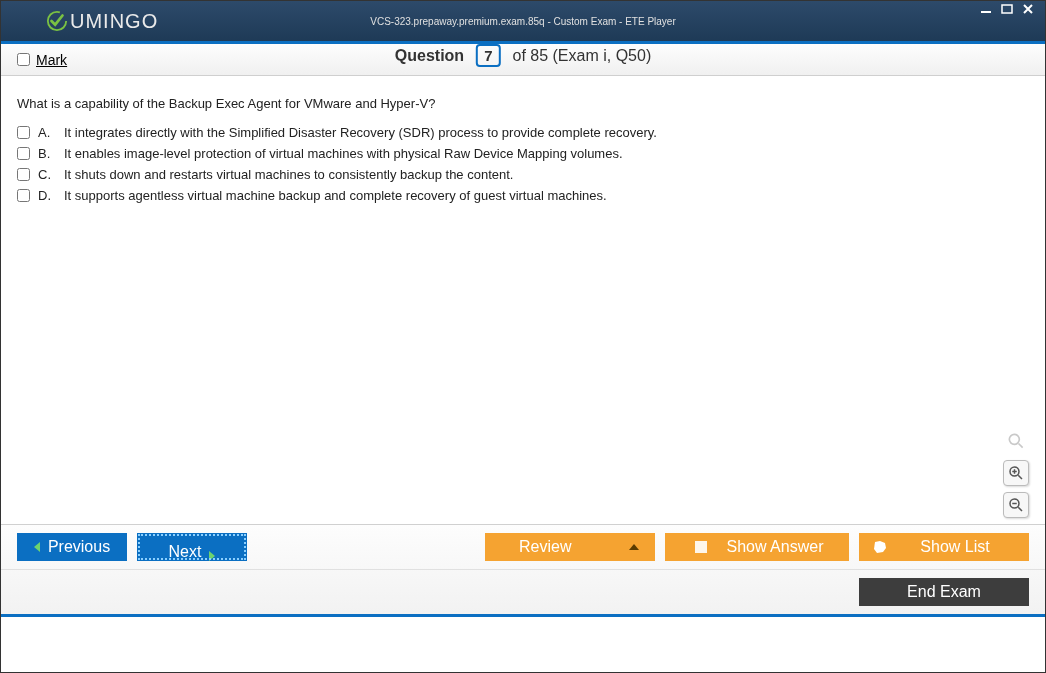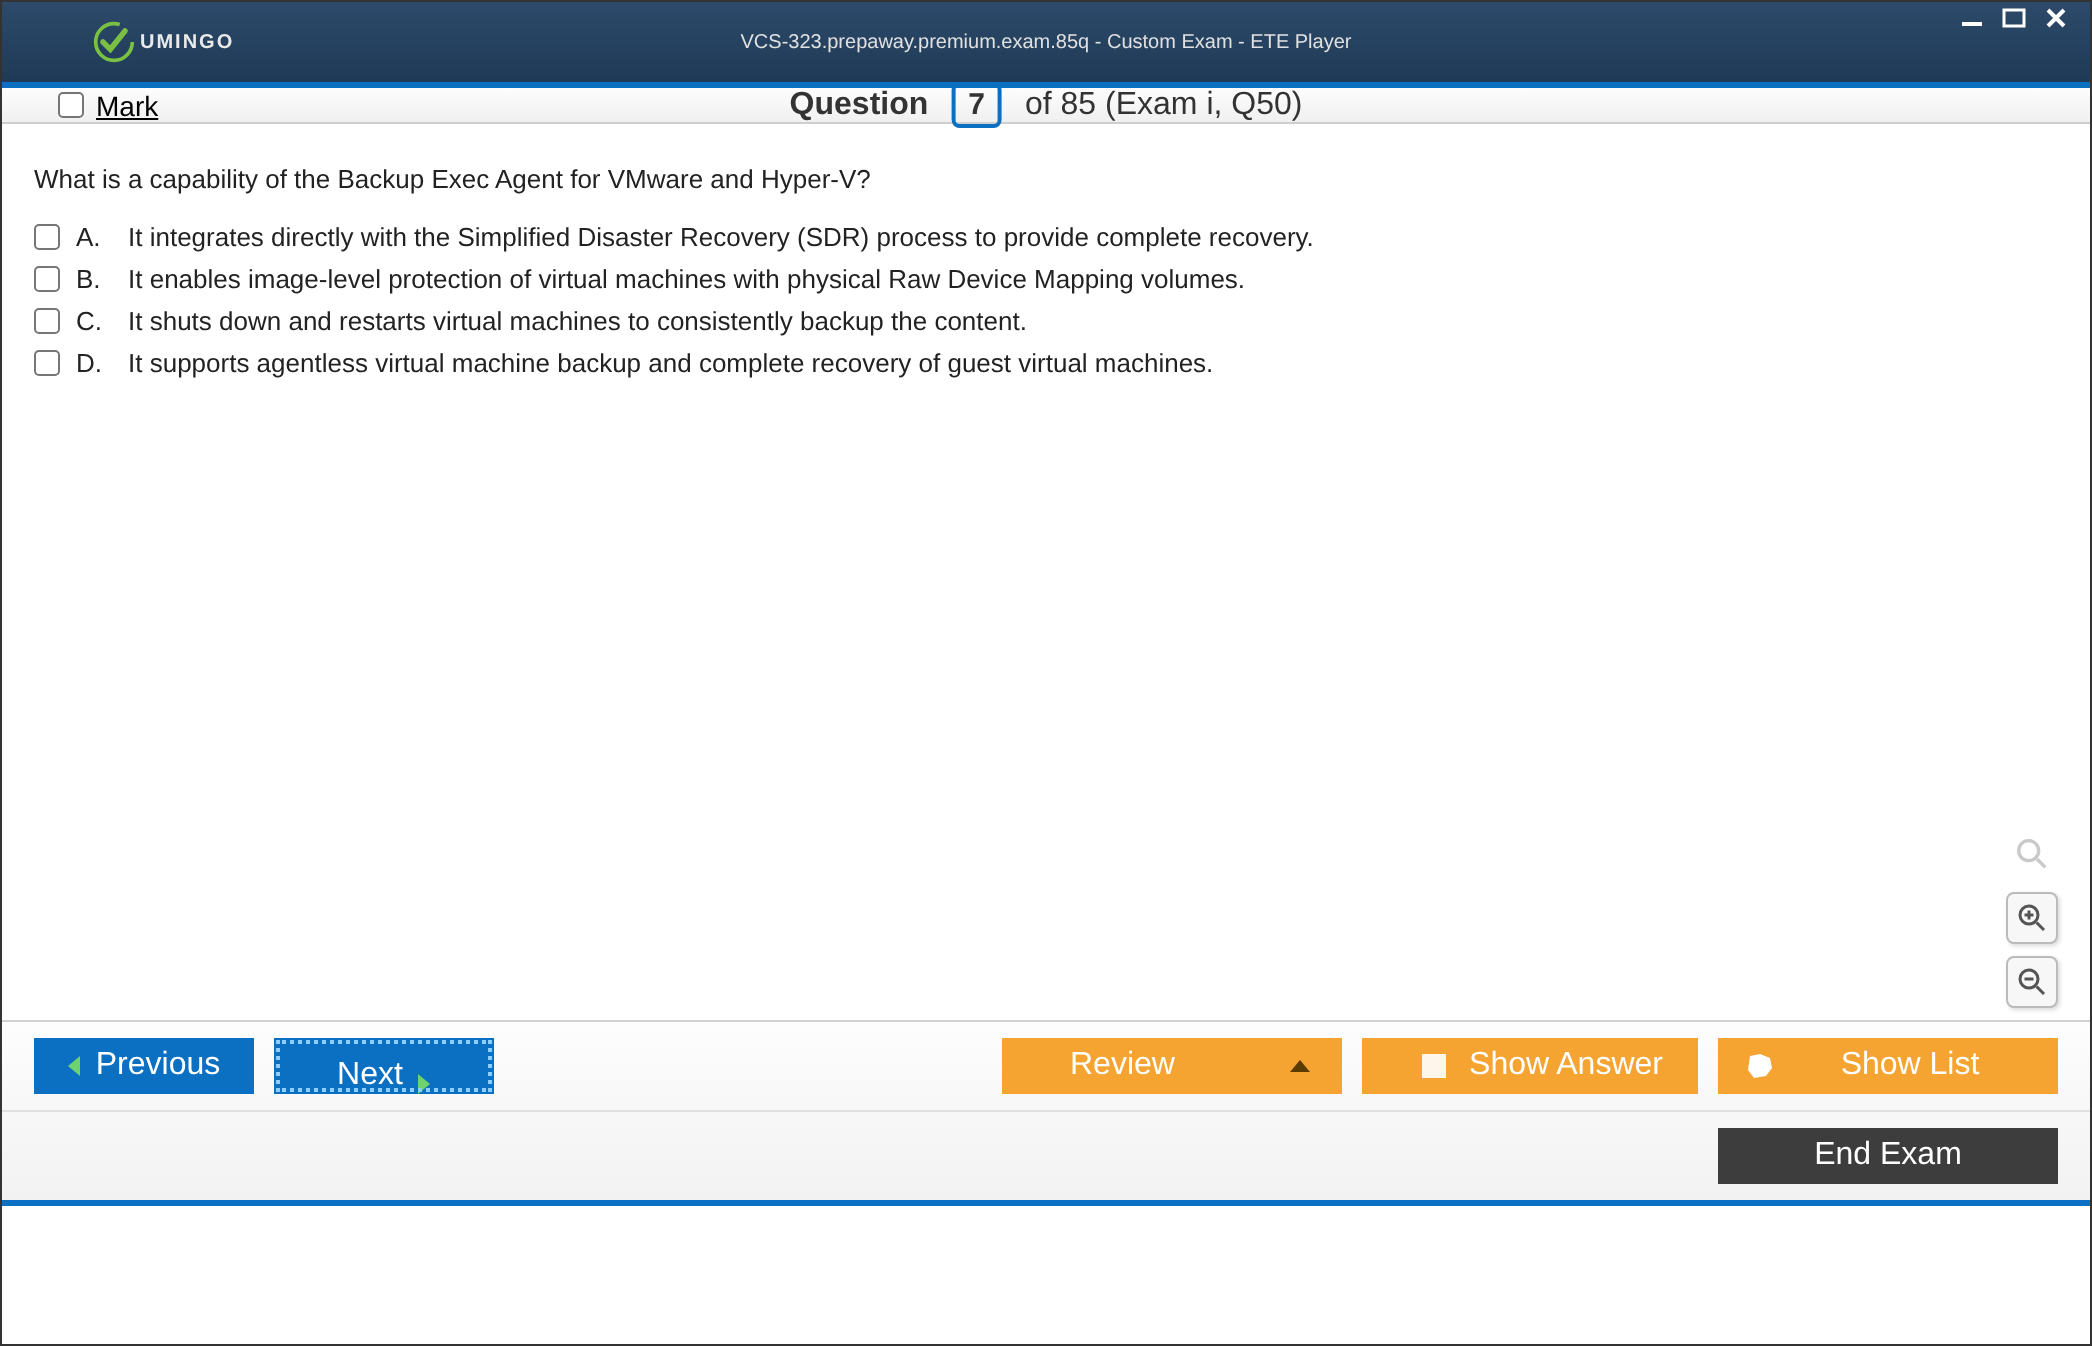--- a/index.html
+++ b/index.html
@@ -27,22 +27,22 @@
     margin-left: 45px;
   }
   .logo-check {
     width: 22px;
     height: 22px;
     position: relative;
     margin-right: 2px;
   }
   .logo-text {
     color: #eaeaea;
-    font-size: 10px;
-    font-weight: bold;
+    font-size: 20px;
+    font-weight: normal;
     letter-spacing: 1px;
   }
   .window-title {
     color: #e0e0e0;
     font-size: 10px;
     position: absolute;
     left: 50%;
     transform: translateX(-50%);
   }
   .win-controls {
@@ -57,25 +57,24 @@
     height: 14px;
     color: #fff;
     font-size: 12px;
     text-align: center;
     line-height: 12px;
     cursor: pointer;
   }
   .blue-line { height: 3px; background: #0b6fc2; }
   .header-row {
     display: flex;
-    align-items: center;
-    height: 18px;
+    height: 32px;
     border-bottom: 1px solid #cfcfcf;
     background: linear-gradient(to bottom, #fdfdfd, #f0f0f0);
-    padding: 0 28px;
+    padding: 0 16px;
     position: relative;
   }
   .mark-wrap {
     display: flex;
     align-items: center;
     gap: 6px;
     font-size: 14px;
   }
   .mark-wrap label { text-decoration: underline; }
   .question-label {
@@ -184,21 +183,21 @@
   .arrow-l { border-right: 6px solid #6ed36e; }
   .arrow-r { border-left: 6px solid #6ed36e; }
   .arrow-up {
     width:0;height:0;
     border-left:5px solid transparent;
     border-right:5px solid transparent;
     border-bottom:6px solid #5a3b00;
   }
   .spacer { flex: 1; }
   .review-btn { width: 170px; justify-content: space-between; padding: 0 16px 0 34px;}
-  .show-answer-btn { width: 168px; justify-content: flex-start; padding-left:30px;}
+  .show-answer-btn { width: 184px; justify-content: flex-start; padding-left:30px;}
   .show-list-btn { width: 170px; justify-content: center; padding-left:14px;}
   .sq-icon {
     width: 12px; height: 12px; background: #fff; opacity: .9;
   }
   .blotch-icon {
     width: 14px; height: 14px;
   }
   svg { display:block; }
 </style>
 </head>

